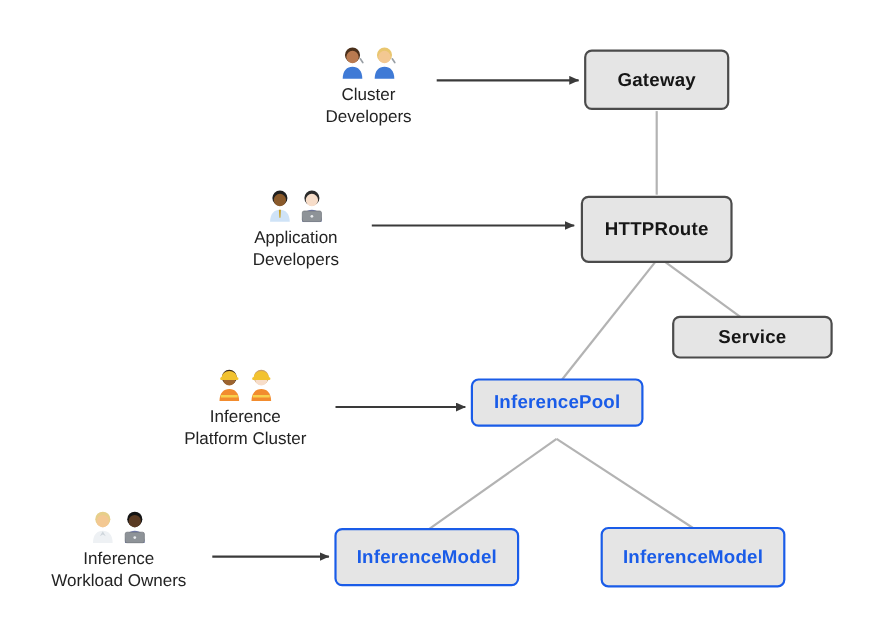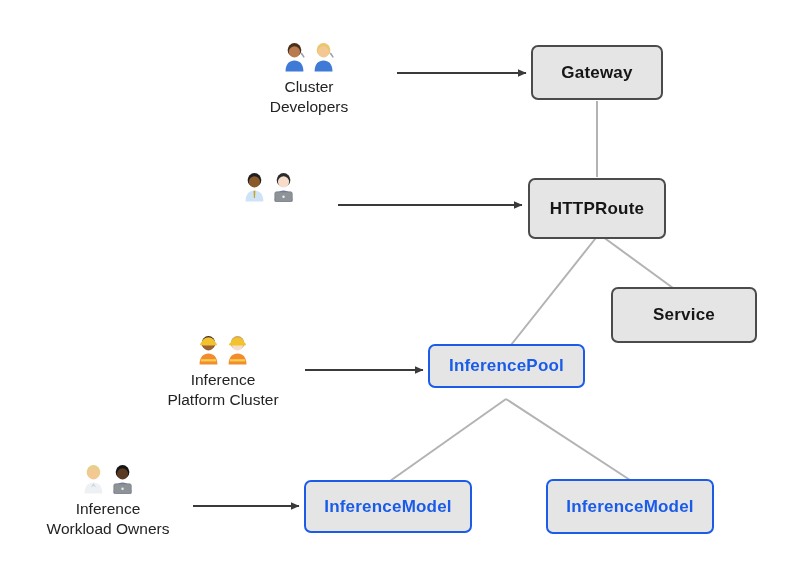--- a/index.html
+++ b/index.html
@@ -9,30 +9,30 @@
 
   .node{
     position:absolute;display:flex;align-items:center;justify-content:center;
     background:#e5e5e5;border:2px solid #4b4b4b;border-radius:7px;
     font-weight:bold;font-size:17px;color:#161616;box-sizing:border-box;
     letter-spacing:0.2px;
   }
   .node.blue{border-color:#1a5ce8;color:#1a5ce8;}
   #node-gateway{left:531px;top:45px;width:132px;height:55px;}
   #node-httproute{left:528px;top:178px;width:138px;height:61px;}
-  #node-service{left:611px;top:287px;width:146px;height:56px;}
+  #node-service{left:611px;top:287px;width:146px;height:39px;}
   #node-inferencepool{left:428px;top:344px;width:157px;height:44px;}
   #node-inferencemodel-1{left:304px;top:480px;width:168px;height:53px;}
   #node-inferencemodel-2{left:546px;top:479px;width:168px;height:55px;}
 
   .persona{
     position:absolute;width:170px;display:flex;flex-direction:column;
     align-items:center;
   }
-  #persona-0{left:224px;top:40px;}
+  #persona-0{left:250px;top:40px;}
   #persona-1{left:184px;top:170px;}
   #persona-2{left:138px;top:333px;}
   #persona-3{left:23px;top:462px;}
   .persona .emoji{width:54px;height:32px;margin-bottom:5px;}
   .persona .label{font-size:15.5px;line-height:20px;color:#232323;text-align:center;}
 </style>
 </head>
 <body>
 
 <div class="canvas">
@@ -114,20 +114,24 @@
     <svg class="emoji" viewBox="0 0 52 30">
       <g style="--skin:#8a5a2b;--hair:#1f1f1f;--shirt:#cfe3f7">
           <use href="#p-base"></use>
           <use href="#p-tie"></use>
         </g>
       <g transform="translate(28,0)" style="--skin:#f7ddc9;--hair:#2b2b2b;--shirt:#6f7ab0">
           <use href="#p-base"></use>
           <use href="#p-laptop"></use>
         </g>
     </svg>
+    <div class="label">
+      <div>Application</div>
+      <div>Developers</div>
+    </div>
   </div>
 
   <div class="persona" id="persona-2">
     <svg class="emoji" viewBox="0 0 52 30">
       <g style="--skin:#9c6430;--hair:#3c2a18;--shirt:#f28c2e">
           <use href="#p-base"></use>
           <use href="#p-stripe"></use>
           <use href="#p-helmet"></use>
         </g>
       <g transform="translate(28,0)" style="--skin:#f7ddc9;--hair:#caa06a;--shirt:#f28c2e">

